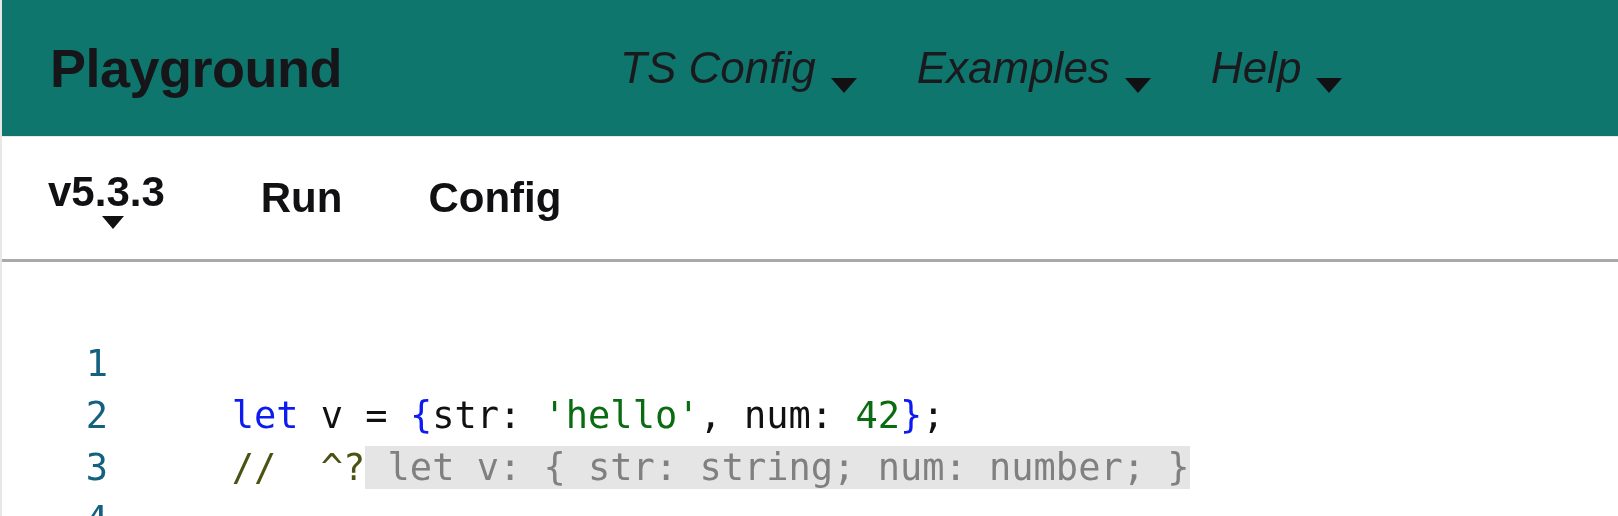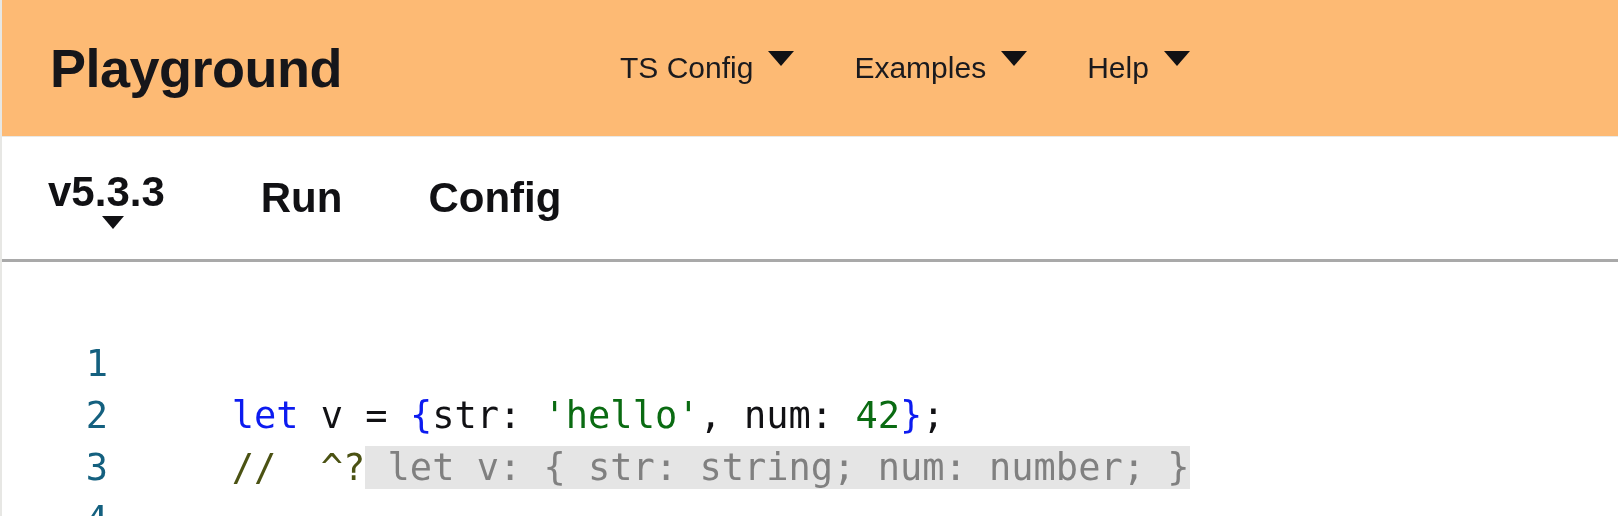--- a/index.html
+++ b/index.html
@@ -21,47 +21,48 @@
     height: 516px;
     box-sizing: border-box;
     border-left: 2px solid #e7e7e4;
     background: #ffffff;
     overflow: hidden;
   }
 
   
   .header {
     height: 137px;
-    background: #fdba74;
+    background: #0f766e;
     border-bottom: 1px solid #e9e9e6;
     display: flex;
     align-items: center;
     box-sizing: border-box;
   }
   .brand {
     margin-left: 48px;
     font-size: 54px;
     font-weight: bold;
     color: #16161a;
     letter-spacing: -0.5px;
     white-space: nowrap;
   }
   .header-nav {
     display: flex;
     align-items: center;
     margin-left: 278px;
   }
   .nav-item {
     display: flex;
-    align-items: flex-start;
-    font-size: 30px;
+    align-items: flex-end;
+    font-size: 44px;
     color: #1a1a1e;
     white-space: nowrap;
     margin-right: 60px;
     cursor: pointer;
+    font-style: italic;
   }
   .nav-item:last-child { margin-right: 0; }
   .nav-label { display: inline-block; }
 
   .caret {
     display: inline-block;
     width: 0;
     height: 0;
     margin-left: 15px;
     border-left: 13px solid transparent;

